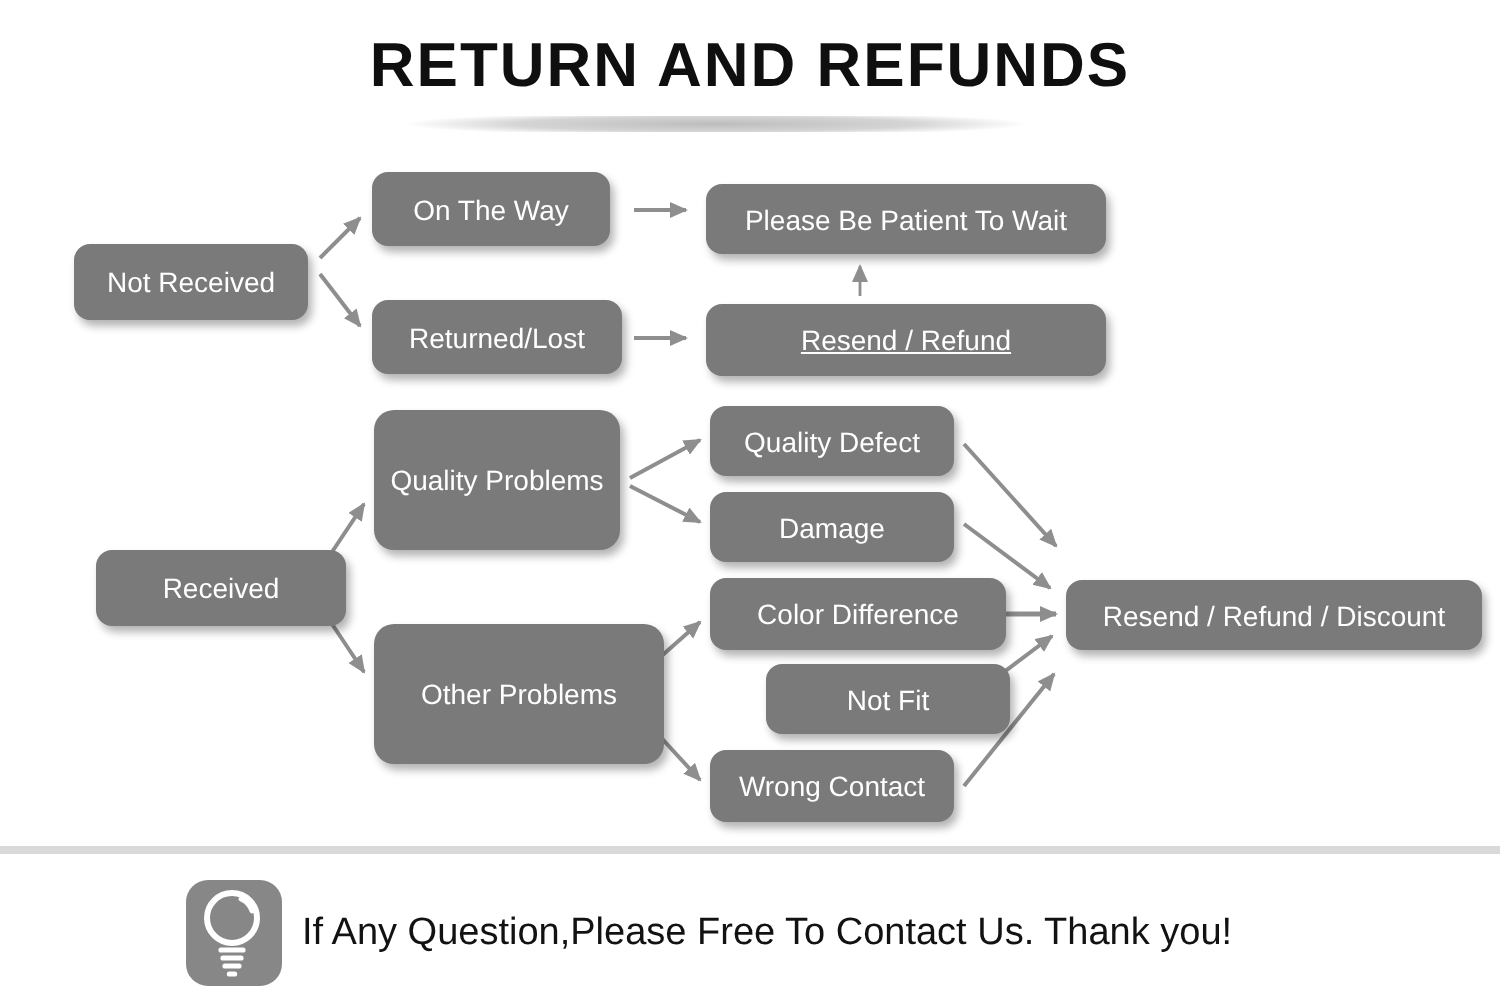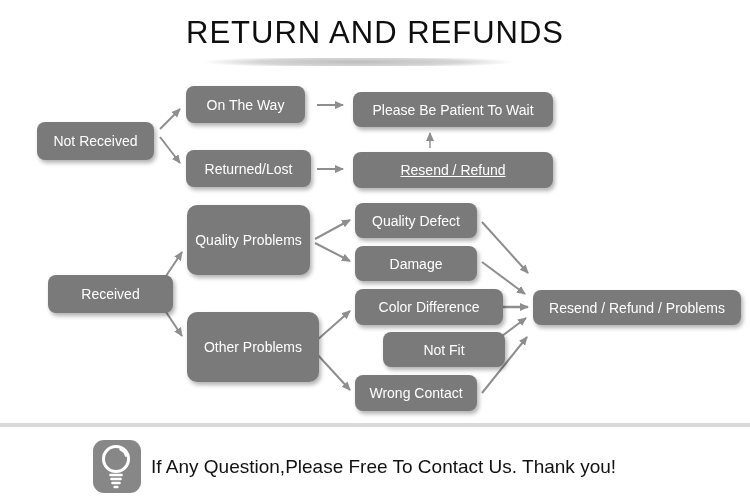--- a/index.html
+++ b/index.html
@@ -2,21 +2,21 @@
 <html><head>
 <meta charset="utf-8">
 <style>
   html,body { margin:0; padding:0; background:#fff; }
   .stage {
     position:relative; width:750px; height:500px; background:#ffffff;
     font-family:"Liberation Sans", sans-serif; overflow:hidden;
   }
   .title {
     position:absolute; top:15px; left:0; width:750px; text-align:center;
-    font-size:31px; font-weight:normal; color:#0f0f0f; letter-spacing:1px;
+    font-size:31px; font-weight:bold; color:#0f0f0f; letter-spacing:1px;
   }
   .title-shadow {
     position:absolute; left:158px; top:58px; width:400px; height:8px;
     background: radial-gradient(ellipse 50% 95% at 50% 50%, #bdbdbd 0%, #d5d5d5 50%, rgba(255,255,255,0) 78%);
   }
   .node {
     position:absolute; background:#7a7a7a; color:#ffffff; border-radius:8px;
     display:flex; align-items:center; justify-content:center;
     font-size:14px; text-align:center;
     box-shadow:2px 3px 4px rgba(0,0,0,0.30);
@@ -71,27 +71,27 @@
     </g>
   </svg>
 
   <div class="node" style="left:37px;  top:122px; width:117px; height:38px;">Not Received</div>
   <div class="node" style="left:186px; top:86px;  width:119px; height:37px;">On The Way</div>
   <div class="node" style="left:186px; top:150px; width:125px; height:37px;">Returned/Lost</div>
   <div class="node" style="left:353px; top:92px;  width:200px; height:35px;">Please Be Patient To Wait</div>
   <div class="node" style="left:353px; top:152px; width:200px; height:36px;text-decoration:underline;">Resend / Refund</div>
   <div class="node tall" style="left:187px; top:205px; width:123px; height:70px;">Quality Problems</div>
   <div class="node" style="left:48px;  top:275px; width:125px; height:38px;">Received</div>
-  <div class="node tall" style="left:187px; top:312px; width:132px; height:70px;">Other Problems</div>
+  <div class="node tall" style="left:187px; top:312px; width:145px; height:70px;">Other Problems</div>
   <div class="node" style="left:355px; top:203px; width:122px; height:35px;">Quality Defect</div>
   <div class="node" style="left:355px; top:246px; width:122px; height:35px;">Damage</div>
   <div class="node" style="left:355px; top:289px; width:148px; height:36px;">Color Difference</div>
   <div class="node" style="left:355px; top:332px; width:122px; height:35px;margin-left:28px;">Not Fit</div>
   <div class="node" style="left:355px; top:375px; width:122px; height:36px;">Wrong Contact</div>
-  <div class="node" style="left:533px; top:290px; width:208px; height:35px;">Resend / Refund / Problems</div>
+  <div class="node" style="left:533px; top:290px; width:208px; height:35px;">Resend / Refund / Discount</div>
 
   <div class="divider"></div>
 
   <div class="bulb-badge">
     <svg width="48" height="53" viewBox="0 0 48 53">
       <g stroke="#ffffff" fill="none" stroke-linecap="round">
         <circle cx="23" cy="19" r="12.5" stroke-width="3"></circle>
         <path d="M 27.5 9.5 A 10 10 0 0 1 33 15.5" stroke-width="2.4"></path>
         <path d="M 17.5 35 H 28.5" stroke-width="2.6"></path>
         <path d="M 18.5 39 H 27.5" stroke-width="2.6"></path>

